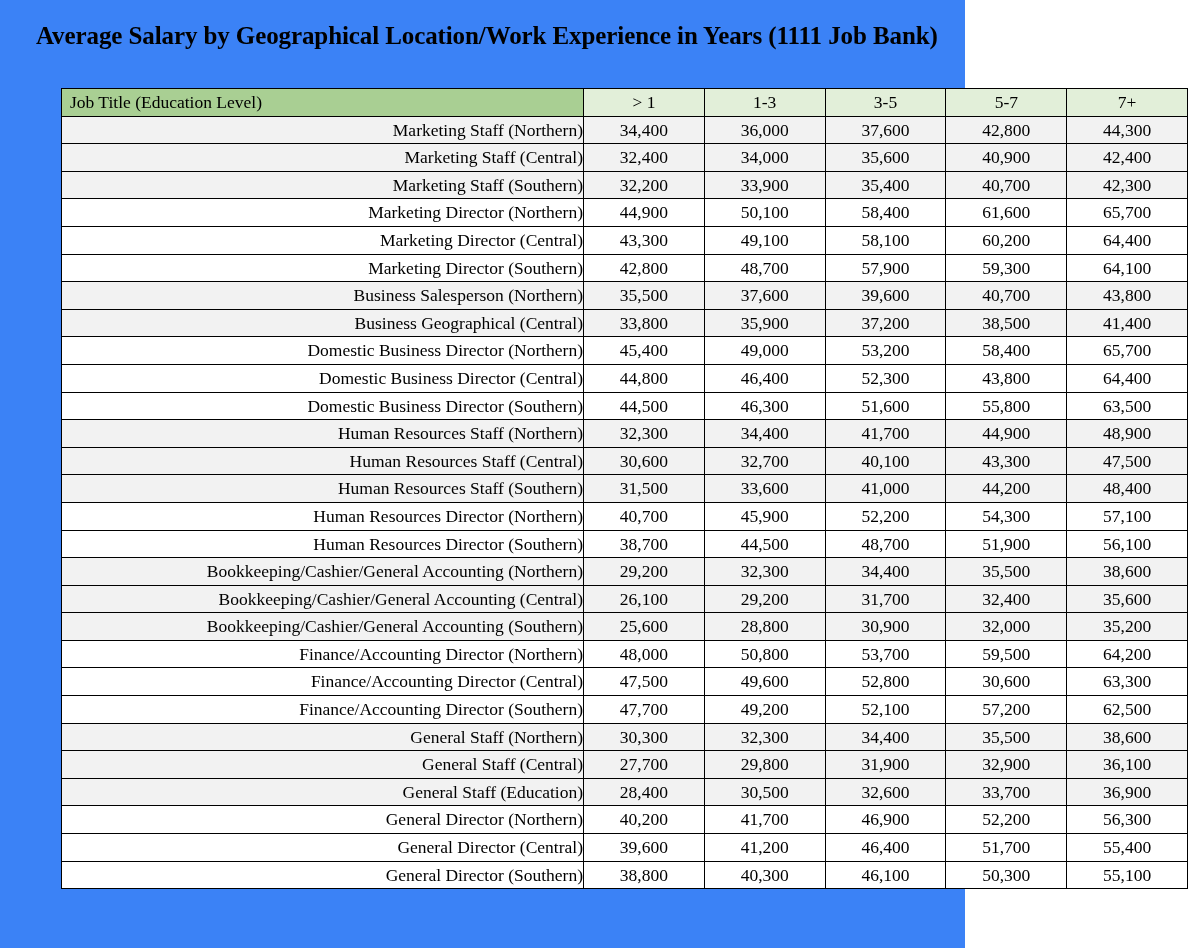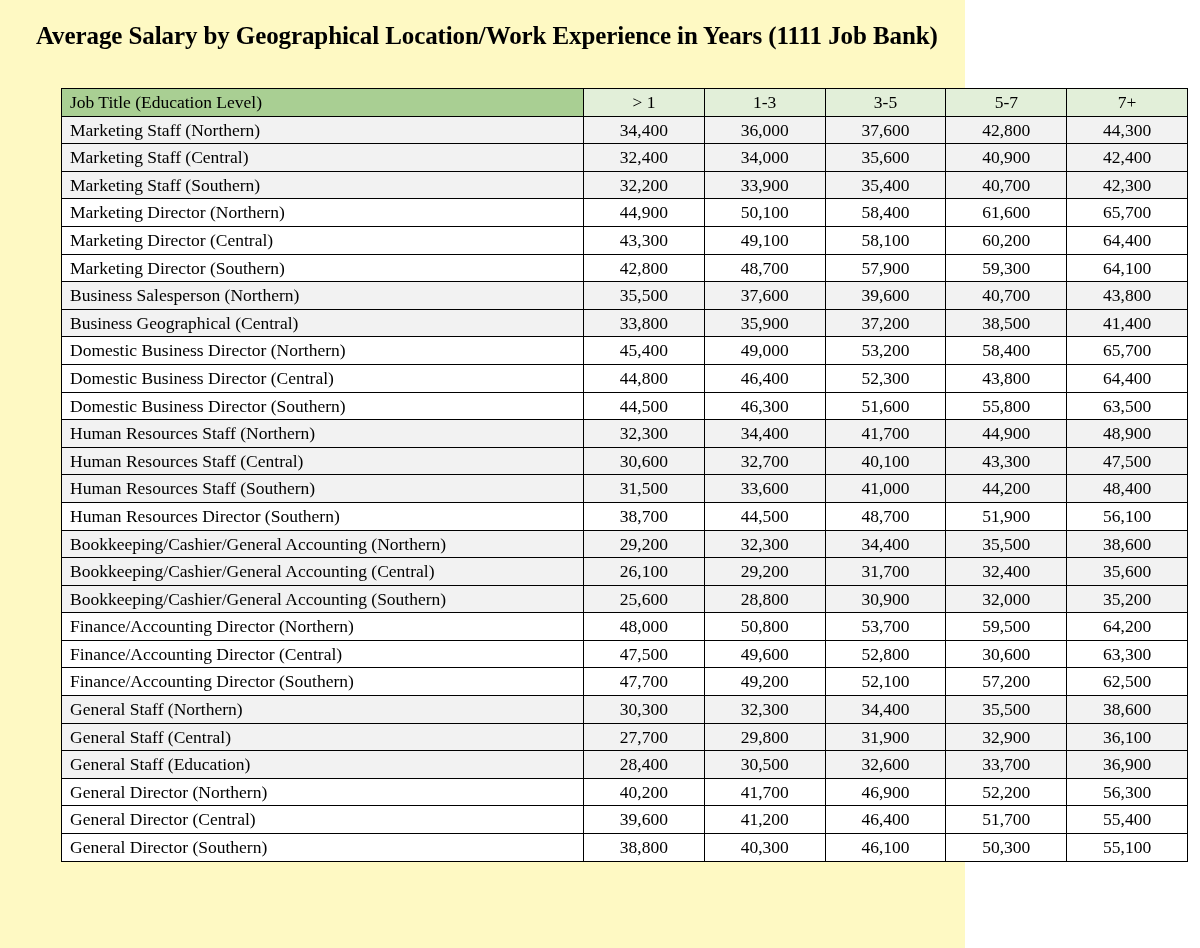--- a/index.html
+++ b/index.html
@@ -12,21 +12,21 @@
     width: 1200px;
     height: 948px;
     font-family: "Liberation Sans", sans-serif;
     color: #000000;
     overflow: hidden;
   }
   #page {
     position: relative;
     width: 965px;
     height: 948px;
-    background: #fef9c3;
+    background: #3b82f6;
   }
   .page-title {
     position: absolute;
     left: 36px;
     top: 22px;
     font-family: "Liberation Serif", serif;
     font-size: 25px;
     font-weight: bold;
     letter-spacing: -0.1px;
     color: #000000;
@@ -66,21 +66,21 @@
     font-weight: normal;
     font-size: 17.5px;
   }
   thead th.th-num {
     background: #e2efd9;
     text-align: center;
     font-weight: normal;
     font-size: 17.5px;
   }
   tbody td.cell-title {
-    text-align: left;
+    text-align: right;
     padding-left: 8px;
   }
   tbody td.cell-num {
     text-align: center;
   }
   tbody tr.band-shaded td { background: #f2f2f2; }
   tbody tr.band-plain  td { background: #ffffff; }
 </style>
 </head>
 <body>
@@ -216,20 +216,28 @@
           </tr>
           <tr class="band-shaded">
             <td class="cell-title">Human Resources Staff (Southern)</td>
             <td class="cell-num">31,500</td>
             <td class="cell-num">33,600</td>
             <td class="cell-num">41,000</td>
             <td class="cell-num">44,200</td>
             <td class="cell-num">48,400</td>
           </tr>
           <tr class="band-plain">
+            <td class="cell-title">Human Resources Director (Northern)</td>
+            <td class="cell-num">40,700</td>
+            <td class="cell-num">45,900</td>
+            <td class="cell-num">52,200</td>
+            <td class="cell-num">54,300</td>
+            <td class="cell-num">57,100</td>
+          </tr>
+          <tr class="band-plain">
             <td class="cell-title">Human Resources Director (Southern)</td>
             <td class="cell-num">38,700</td>
             <td class="cell-num">44,500</td>
             <td class="cell-num">48,700</td>
             <td class="cell-num">51,900</td>
             <td class="cell-num">56,100</td>
           </tr>
           <tr class="band-shaded">
             <td class="cell-title">Bookkeeping/Cashier/General Accounting (Northern)</td>
             <td class="cell-num">29,200</td>

